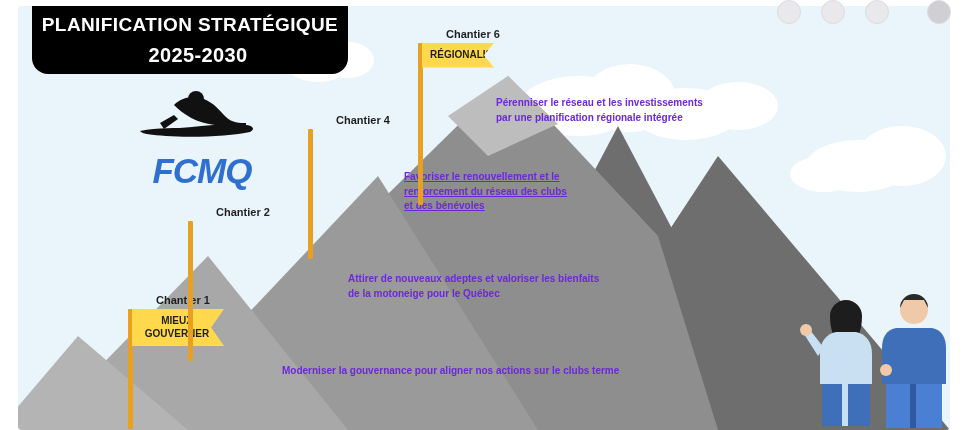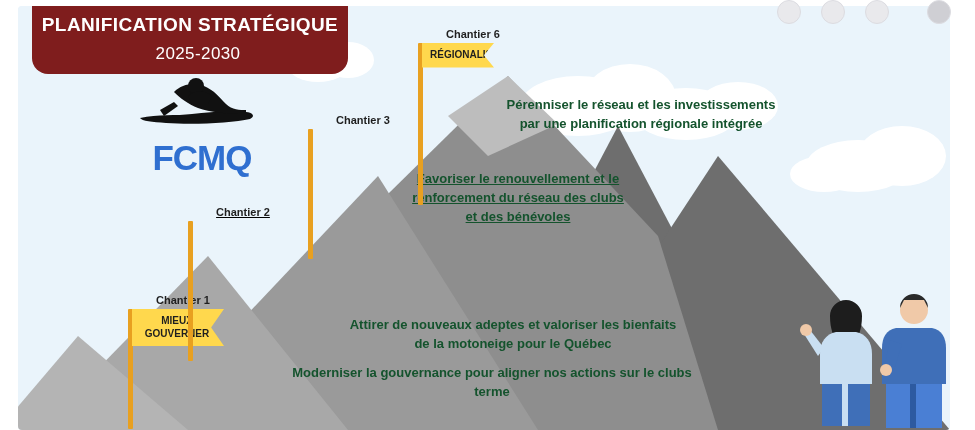--- a/index.html
+++ b/index.html
@@ -34,59 +34,60 @@
     width: 100%;
     height: 100%;
   }
   
   .title-banner {
     position: absolute;
     left: 14px;
     top: 0px;
     width: 316px;
     height: 68px;
-    background: #7f1d1d;
+    background: #000000;
     border-radius: 0 0 16px 16px;
     color: #ffffff;
     text-align: center;
     box-sizing: border-box;
     padding-top: 8px;
     z-index: 20;
   }
   .title-banner .t1 {
     font-size: 19px;
     font-weight: bold;
     letter-spacing: 0.4px;
   }
   .title-banner .t2 {
-    font-size: 17px;
-    font-weight: normal;
+    font-size: 20px;
+    font-weight: bold;
     margin-top: 8px;
     letter-spacing: 0.4px;
     margin-left: 16px;
   }
   .banner-tail {
     position: absolute;
     left: 298px;
     top: 56px;
     width: 0;
     height: 0;
     border-top: 12px solid #3d72c4;
     border-right: 16px solid transparent;
     z-index: 19;
   }
   
   .logo-wrap {
     position: absolute;
     left: 104px;
-    top: 64px;
+    top: 77px;
     width: 160px;
     height: 104px;
     z-index: 15;
     text-align: center;
+    font-style: italic;
   }
   .logo-text {
     font-size: 35px;
     font-weight: bold;
     color: #2f6fd0;
     letter-spacing: -1px;
     margin-top: 2px;
   }
   
   .flag-group {
@@ -123,25 +124,24 @@
     text-align: center;
     padding: 6px 10px 6px 8px;
     line-height: 1.25;
     clip-path: polygon(0 0, 100% 0, 86% 50%, 100% 100%, 0 100%);
     box-sizing: border-box;
     white-space: pre-line;
   }
   
   .obj {
     position: absolute;
-    color: #14532d;
-    font-size: 13px;
+    color: #6d28d9;
+    font-size: 10px;
     font-weight: bold;
     line-height: 1.45;
-    text-align: center;
     z-index: 14;
     white-space: pre-line;
   }
   
   .people {
     position: absolute;
     right: 0px;
     bottom: 0px;
     width: 160px;
     height: 160px;
@@ -238,44 +238,44 @@
 
     <div class="flag-group" style="left:110px; top:288px;">
       <div class="flag-label">Chantier 1</div>
       <div class="flag" style="width:110px; height:120px;">
         <div class="flag-pole" style="height:120px;"></div>
         <div class="flag-banner" style="width:92px;">MIEUX
 GOUVERNER</div>
       </div>
     </div>
 
-    <div class="flag-group" style="left:170px; top:200px;text-decoration:underline;">
+    <div class="flag-group" style="left:170px; top:200px;">
       <div class="flag-label">Chantier 2</div>
       <div class="flag" style="width:110px; height:140px;">
         <div class="flag-pole" style="height:140px;"></div>
       </div>
     </div>
 
     <div class="flag-group" style="left:290px; top:108px;">
-      <div class="flag-label">Chantier 3</div>
+      <div class="flag-label">Chantier 4</div>
       <div class="flag" style="width:110px; height:130px;">
         <div class="flag-pole" style="height:130px;"></div>
       </div>
     </div>
 
     <div class="flag-group" style="left:400px; top:22px;">
       <div class="flag-label">Chantier 6</div>
       <div class="flag" style="width:110px; height:162px;">
         <div class="flag-pole" style="height:162px;"></div>
         <div class="flag-banner" style="width:72px;">RÉGIONALISER</div>
       </div>
     </div>
 
     <div class="obj" style="left:264px; top:358px; width:420px;">Moderniser la gouvernance pour aligner nos actions sur le clubs terme</div>
-    <div class="obj" style="left:330px; top:266px; width:330px;margin-top:44px;">Attirer de nouveaux adeptes et valoriser les bienfaits
+    <div class="obj" style="left:330px; top:266px; width:330px;">Attirer de nouveaux adeptes et valoriser les bienfaits
 de la motoneige pour le Québec</div>
     <div class="obj" style="left:386px; top:164px; width:228px;text-decoration:underline;">Favoriser le renouvellement et le
 renforcement du réseau des clubs
 et des bénévoles</div>
     <div class="obj" style="left:478px; top:90px; width:290px;">Pérenniser le réseau et les investissements
 par une planification régionale intégrée</div>
 
     <svg class="people" viewBox="0 0 160 160">
 
       <g>

